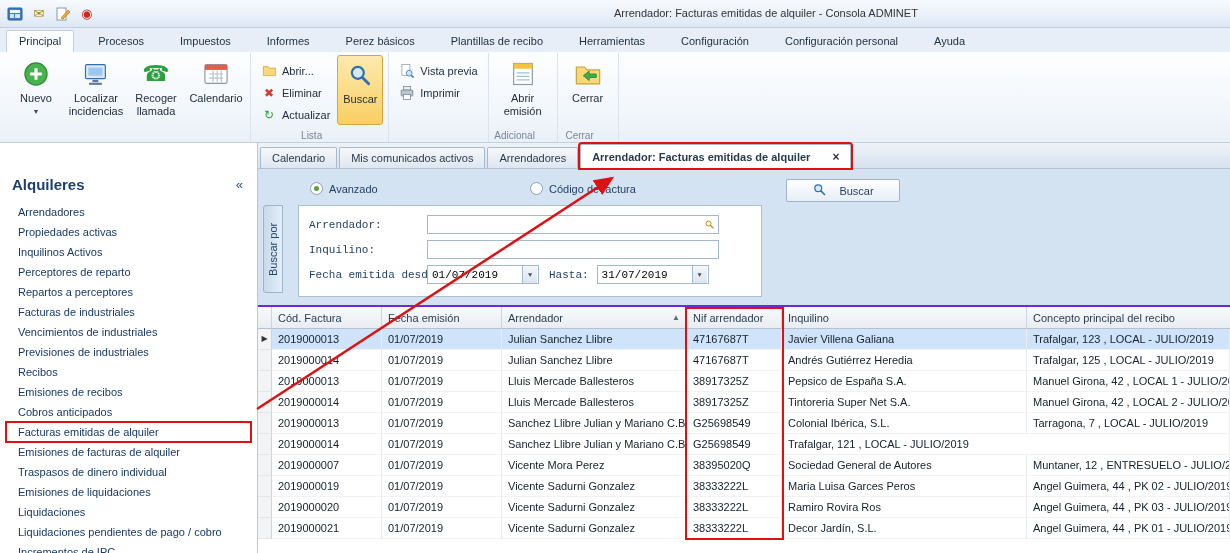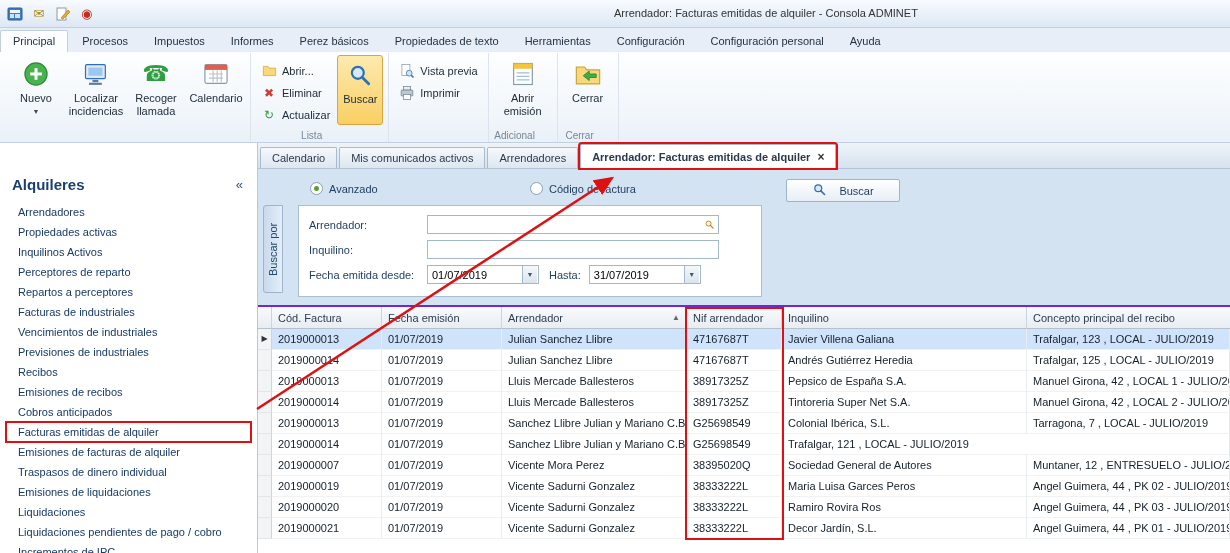--- a/index.html
+++ b/index.html
@@ -14,21 +14,21 @@
   .qicons { display:flex; align-items:center; gap:6px; }
   .qicon { width:18px; height:18px; display:flex; align-items:center; justify-content:center; font-size:13px; }
   .g-gold { color:#a8841f; }
   .g-redfeed { color:#cc2a1a; }
   .g-green { color:#2f9e3f; }
   .g-red { color:#d23b2f; }
   .titlebar .title { position:absolute; left:614px; top:7px; color:#333; white-space:nowrap; }
 
   
   .menubar { position:absolute; top:28px; left:0; right:0; height:24px; background:#e7eef7;
-    display:flex; align-items:flex-end; gap:2px; }
+    display:flex; align-items:flex-end; padding-left:6px; gap:12px; }
   .mtab { padding:4px 12px 5px; color:#1e2e40; white-space:nowrap; }
   .mtab.active { background:#fcfdff; border:1px solid #c2cfdf; border-bottom:none; border-radius:2px 2px 0 0; }
 
   
   .ribbon { position:absolute; top:52px; left:0; right:0; height:91px;
     background:linear-gradient(#fdfeff,#f1f6fb 70%,#e9f0f7); border-bottom:1px solid #c2cfdf;
     display:flex; align-items:stretch; padding:1px 2px 0; }
   .rgroup { position:relative; display:flex; align-items:flex-start; gap:2px; padding:2px 5px 14px; border-right:1px solid #dbe4ee; }
   .rgroup-label { position:absolute; left:0; right:16px; bottom:1px; text-align:center; font-size:10px; color:#76869a; }
   .btn-lg { width:58px; min-height:70px; display:flex; flex-direction:column; align-items:center; gap:3px;
@@ -49,40 +49,40 @@
   .sb-item.annot { outline:2px solid var(--annotation,#dd1111); outline-offset:-1px; }
 
   
   .main { position:absolute; top:143px; left:258px; right:0; bottom:0; display:flex; flex-direction:column; }
 
   .doctabs { height:26px; background:linear-gradient(#eef3f9,#d6e2ef); border-bottom:1px solid #b3c3d6;
     display:flex; align-items:flex-end; gap:2px; padding-left:2px; }
   .dtab { height:21px; display:flex; align-items:center; padding:0 11px;
     background:linear-gradient(#f6f8fb,#dde6f0); border:1px solid #a9bacc; border-bottom:none;
     border-radius:2px 2px 0 0; color:#2a3a4c; white-space:nowrap; }
-  .dtab.active { background:#fff; font-weight:bold; height:24px; gap:7px; position:relative; z-index:2; }
+  .dtab.active { background:#fff; font-weight:bold; height:24px; gap:22px; position:relative; z-index:2; }
   .dtab .close { font-weight:bold; color:#333; font-size:12px; }
   .dtab.annot { box-shadow:0 0 0 2px var(--annotation,#dd1111); }
 
   
   .searchpanel { position:relative; height:138px; background:#d4e3f2; border-bottom:2px solid #6d28d9; }
   .vtab { position:absolute; left:5px; top:36px; width:20px; height:88px;
     background:linear-gradient(90deg,#e3eef8,#c8daec); border:1px solid #9db4cb; border-radius:0 3px 3px 0;
     writing-mode:vertical-rl; transform:rotate(180deg);
     display:flex; align-items:center; justify-content:center; color:#24476d; }
   .radio { position:absolute; display:flex; align-items:center; gap:6px; color:#1d3b5e; }
   .radio.r1 { left:52px; top:13px; }
   .radio.r2 { left:272px; top:13px; }
   .rdot { width:13px; height:13px; border-radius:50%; background:#fff; border:1px solid #8aa0b6; position:relative; }
   .rdot.checked::after { content:""; position:absolute; inset:3px; border-radius:50%; background:#5a9e35; }
   .buscar-btn { position:absolute; left:528px; top:10px; width:114px; height:23px;
     background:linear-gradient(#ffffff,#e7eef6); border:1px solid #9db4cb; border-radius:2px;
     display:flex; align-items:center; justify-content:center; gap:12px; color:#1d3b5e; }
   .fieldbox { position:absolute; left:40px; top:36px; width:464px; height:92px; background:#fff;
-    border:1px solid #aabfd4; padding:7px 10px; }
+    border:1px solid #aabfd4; padding:7px 10px;font-family:Liberation Mono, monospace; }
   .frow { display:flex; align-items:center; height:23px; margin-bottom:2px; }
   .flabel { width:118px; color:#1d3b5e; white-space:nowrap; }
   .flabel.hasta { width:auto; margin:0 8px 0 10px; }
   .w-lookup { position:relative; width:292px; height:19px; }
   .w-lookup input { width:100%; height:19px; border:1px solid #a3b8cc; background:#fff; font:inherit; padding:0 20px 0 4px; }
   .lookup-btn { position:absolute; right:2px; top:2px; width:16px; height:15px; display:flex; align-items:center; justify-content:center; }
   .tinput { width:292px; height:19px; border:1px solid #a3b8cc; background:#fff; font:inherit; padding:0 4px; }
   .dateedit { position:relative; width:112px; height:19px; border:1px solid #a3b8cc; background:#fff; display:flex; }
   .dateedit input { border:none; outline:none; width:calc(100% - 16px); font:inherit; padding:0 4px; background:transparent; }
   .ddbtn { width:15px; background:linear-gradient(#f4f7fa,#dbe4ee); border-left:1px solid #a3b8cc;
@@ -136,21 +136,21 @@
     </div>
     <div class="title">Arrendador: Facturas emitidas de alquiler - Consola ADMINET</div>
   </div>
 
   <div class="menubar" id="menubar">
       <div class="mtab active">Principal</div>
       <div class="mtab">Procesos</div>
       <div class="mtab">Impuestos</div>
       <div class="mtab">Informes</div>
       <div class="mtab">Perez básicos</div>
-      <div class="mtab">Propiedades de texto</div>
+      <div class="mtab">Plantillas de recibo</div>
       <div class="mtab">Herramientas</div>
       <div class="mtab">Configuración</div>
       <div class="mtab">Configuración personal</div>
       <div class="mtab">Ayuda</div>
     </div>
 
   <div class="ribbon">
     <div class="rgroup">
       <div class="btn-lg">
         <span class="ric">

